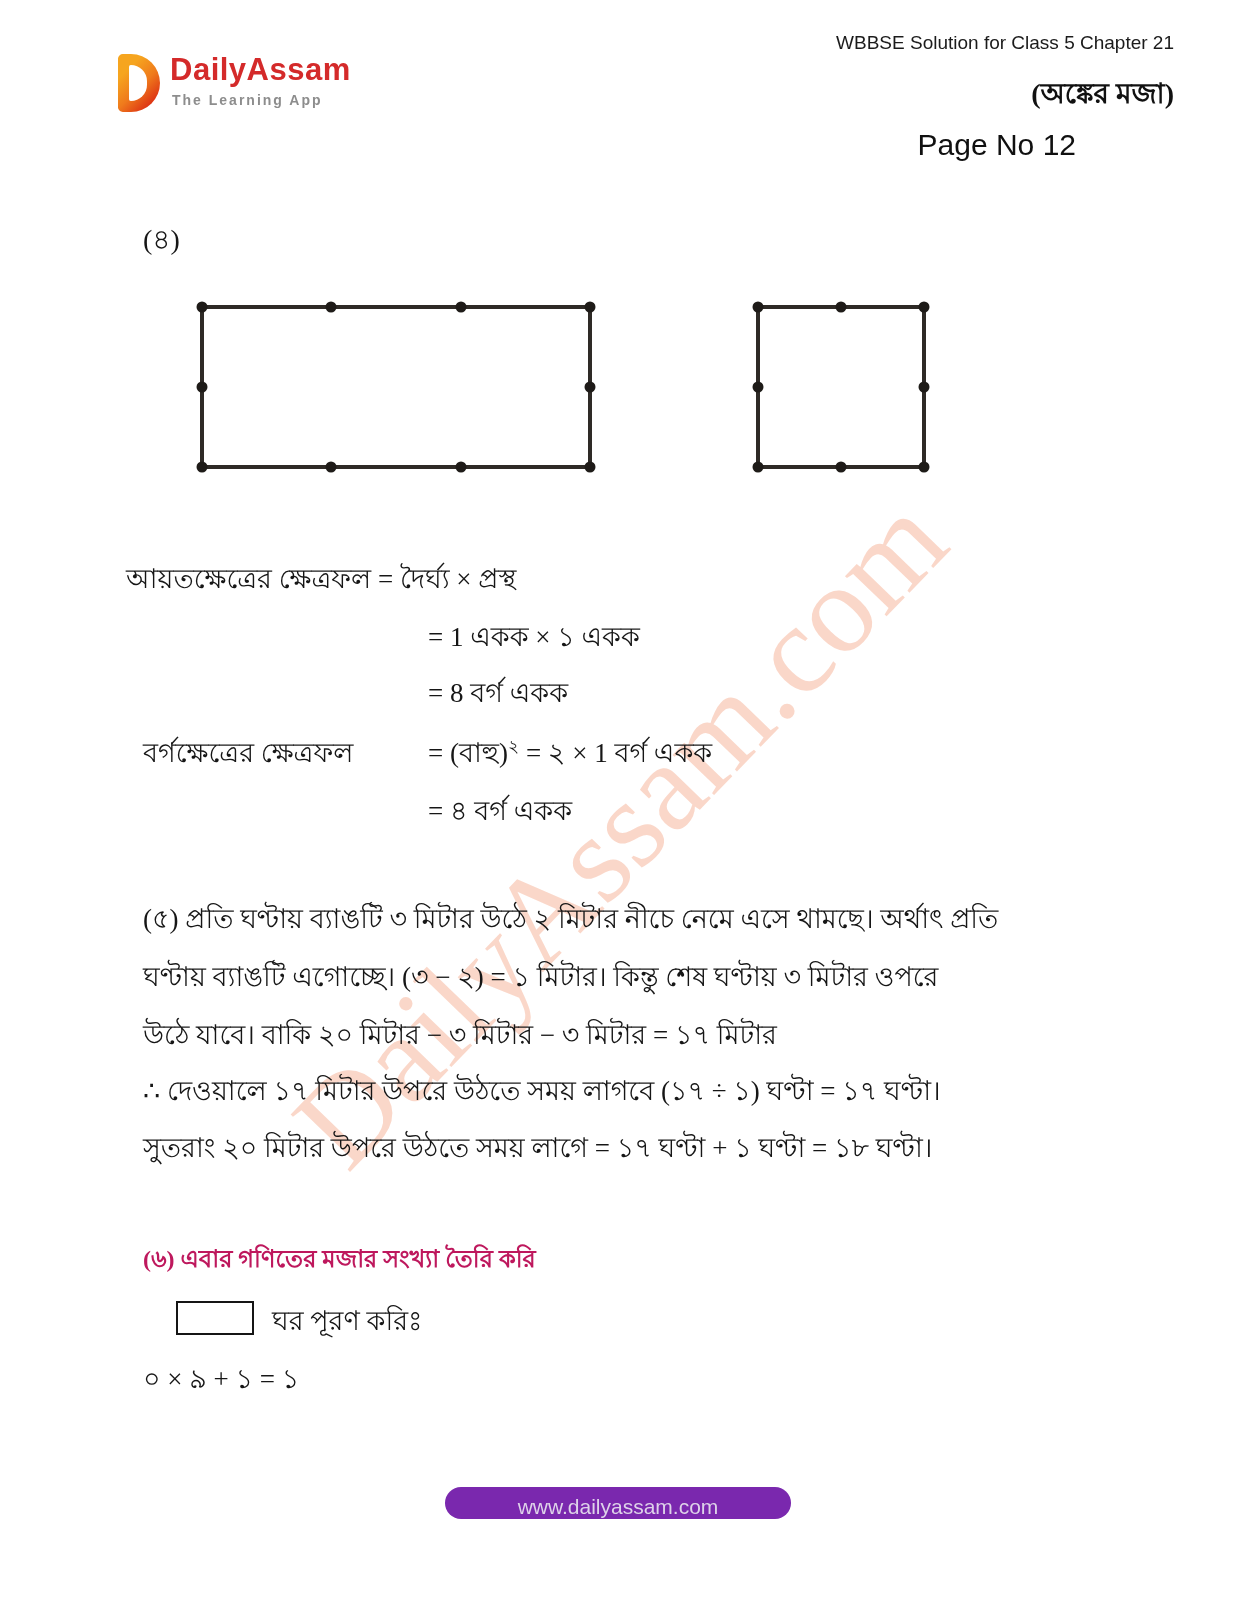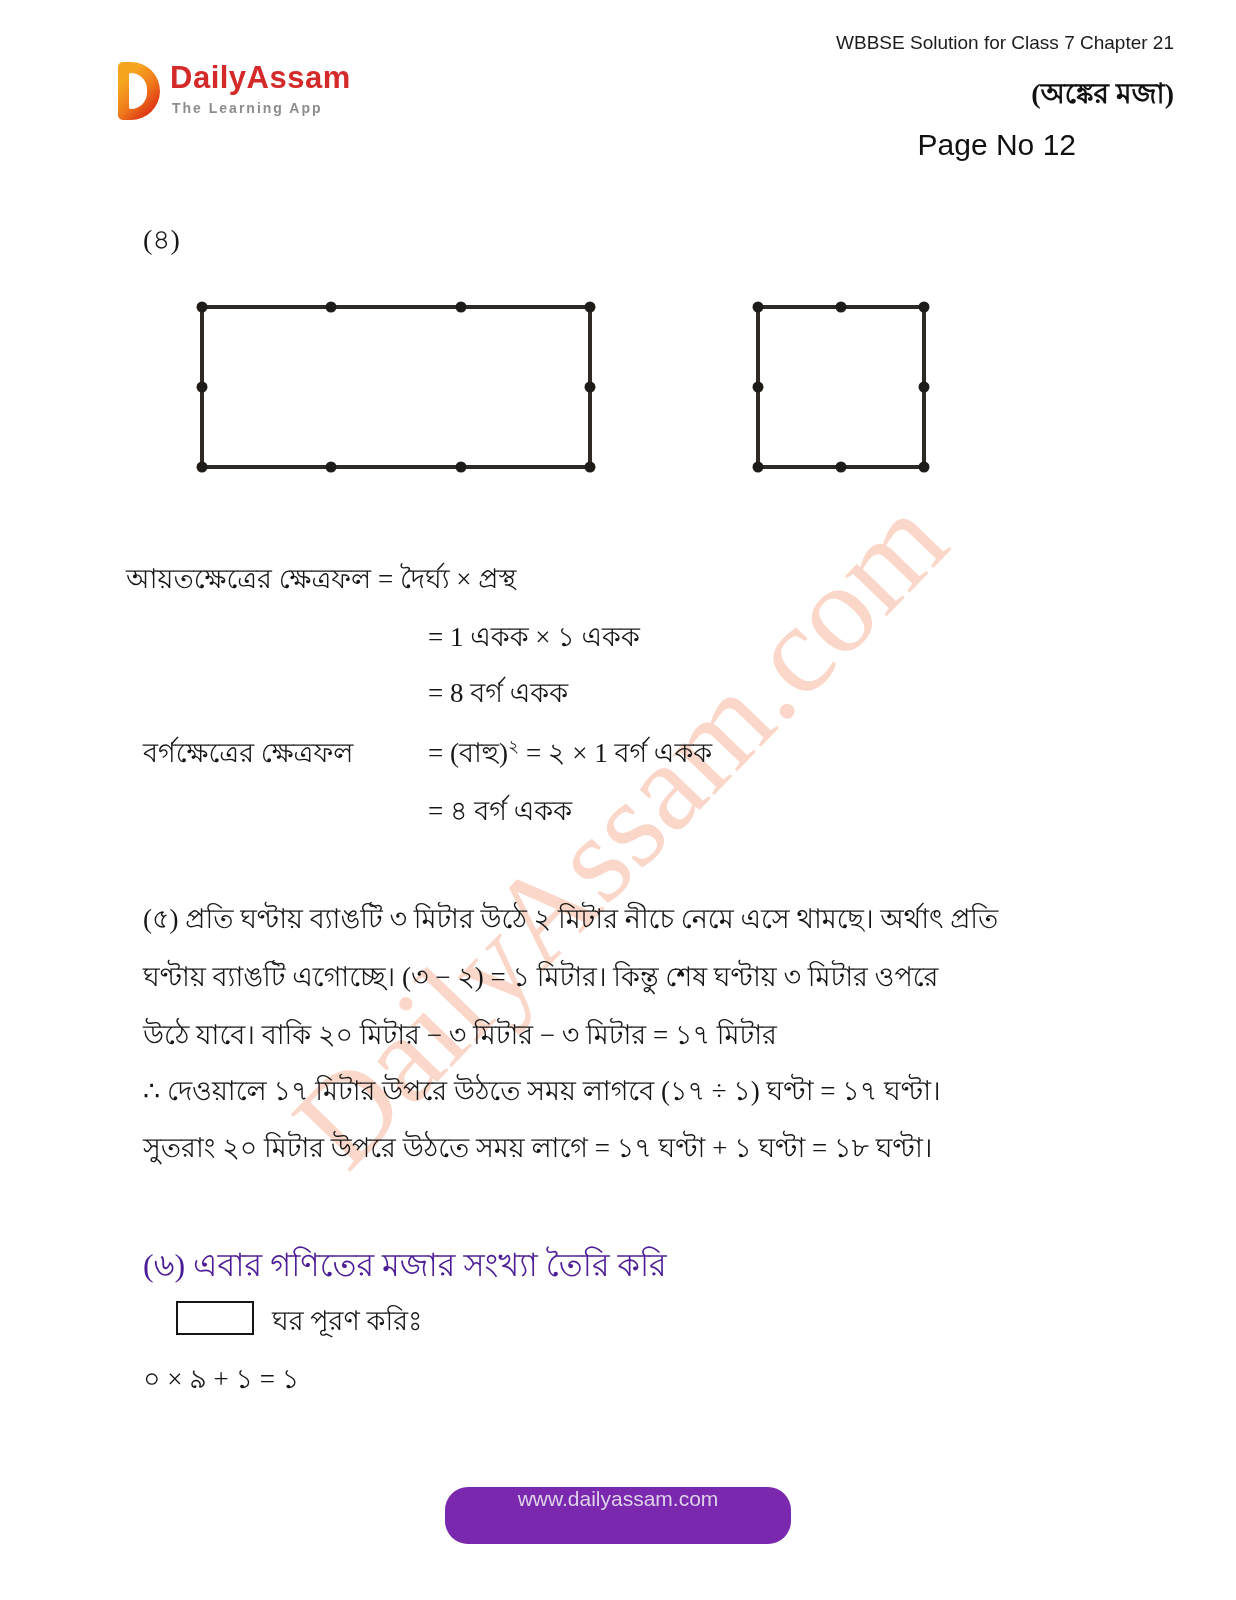--- a/index.html
+++ b/index.html
@@ -25,21 +25,21 @@
     color:rgba(238,124,77,0.30);
     transform:rotate(-46deg);
     transform-origin:center center;
     white-space:nowrap;
     z-index:1;
     pointer-events:none;
   }
   .content { position:relative; z-index:2; }
 
   
-  .logo { position:absolute; left:118px; top:52px; width:260px; height:66px;margin-top:8px; }
+  .logo { position:absolute; left:118px; top:52px; width:260px; height:66px; }
   .logo-d { position:absolute; left:0; top:2px; width:42px; height:58px; }
   .logo-d-outer {
     position:absolute; inset:0;
     background:linear-gradient(135deg,#f6a51f 25%,#ef7a1c 55%,#d92312 90%);
     border-radius:5px 30px 30px 5px;
   }
   .logo-d-inner {
     position:absolute; left:11px; top:11px; right:13px; bottom:11px;
     background:#ffffff;
     border-radius:2px 18px 18px 2px;
@@ -72,38 +72,38 @@
   }
 
   
   .q-label { position:absolute; left:143px; top:218px; font-size:28px; }
   .figure { position:absolute; left:188px; top:293px; }
   .bn-line { position:absolute; font-size:27px; white-space:nowrap; }
   sup { font-size:17px; vertical-align:super; }
 
   .red-heading {
     position:absolute; left:143px; top:1240px;
-    font-size:32px; font-weight:normal; color:#4c1d95;
+    font-size:24px; font-weight:bold; color:#be185d;
     white-space:nowrap;
   }
   .fill-box {
     position:absolute; left:176px; top:1301px;
     width:78px; height:34px;
     border:2.5px solid #151515;
     background:#fff;
   }
 
   
   .footer-pill {
     position:absolute; left:50%; top:1487px;
     transform:translateX(-50%);
-    width:346px; height:57px;
+    width:346px; height:32px;
     background:#7a28ae;
     border-radius:23px;
-    display:flex; align-items:flex-start; justify-content:center;
+    display:flex; align-items:flex-end; justify-content:center;
     font-family:"Liberation Sans","DejaVu Sans",sans-serif;
     font-size:21px; color:#ded2e9;
     cursor:pointer;
   }
 </style>
 </head>
 <body>
 
 <div class="page">
 
@@ -113,21 +113,21 @@
 
     <div class="logo">
       <div class="logo-d">
         <div class="logo-d-outer"></div>
         <div class="logo-d-inner"></div>
       </div>
       <div class="brand">DailyAssam</div>
       <div class="tagline">The Learning App</div>
     </div>
 
-    <div class="doc-title">WBBSE Solution for Class 7 Chapter 21</div>
+    <div class="doc-title">WBBSE Solution for Class 5 Chapter 21</div>
     <div class="doc-subtitle">(অঙ্কের মজা)</div>
     <div class="page-no">Page No 12</div>
 
     <div class="q-label">(৪)</div>
 
     <svg class="figure" width="752" height="192" viewBox="0 0 752 192">
 
       <g>
         <rect x="14" y="14" width="388" height="160" fill="none" stroke="#2e2a26" stroke-width="4"></rect>
         <circle cx="14" cy="14" r="5.5" fill="#1e1b18"></circle>

